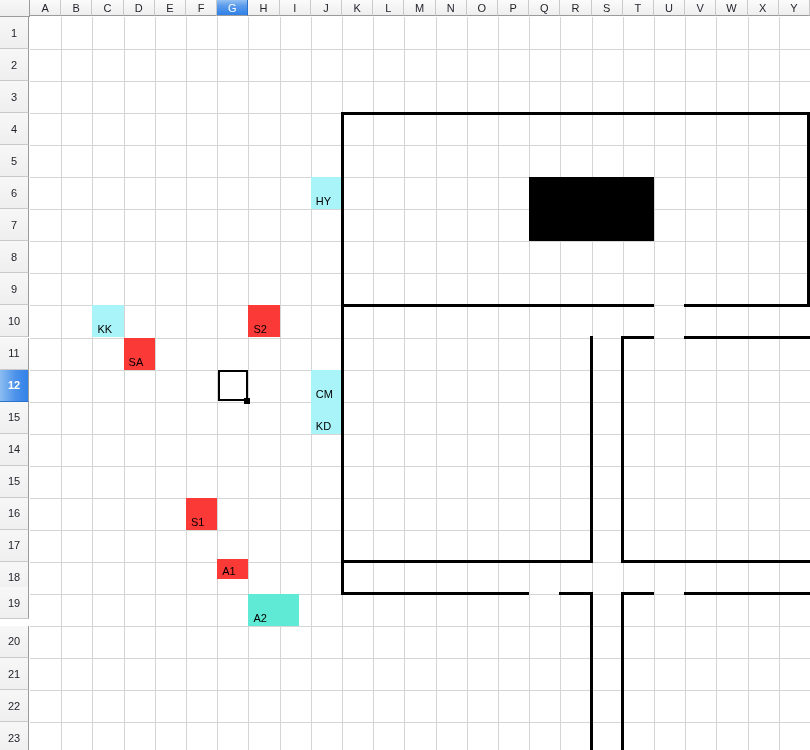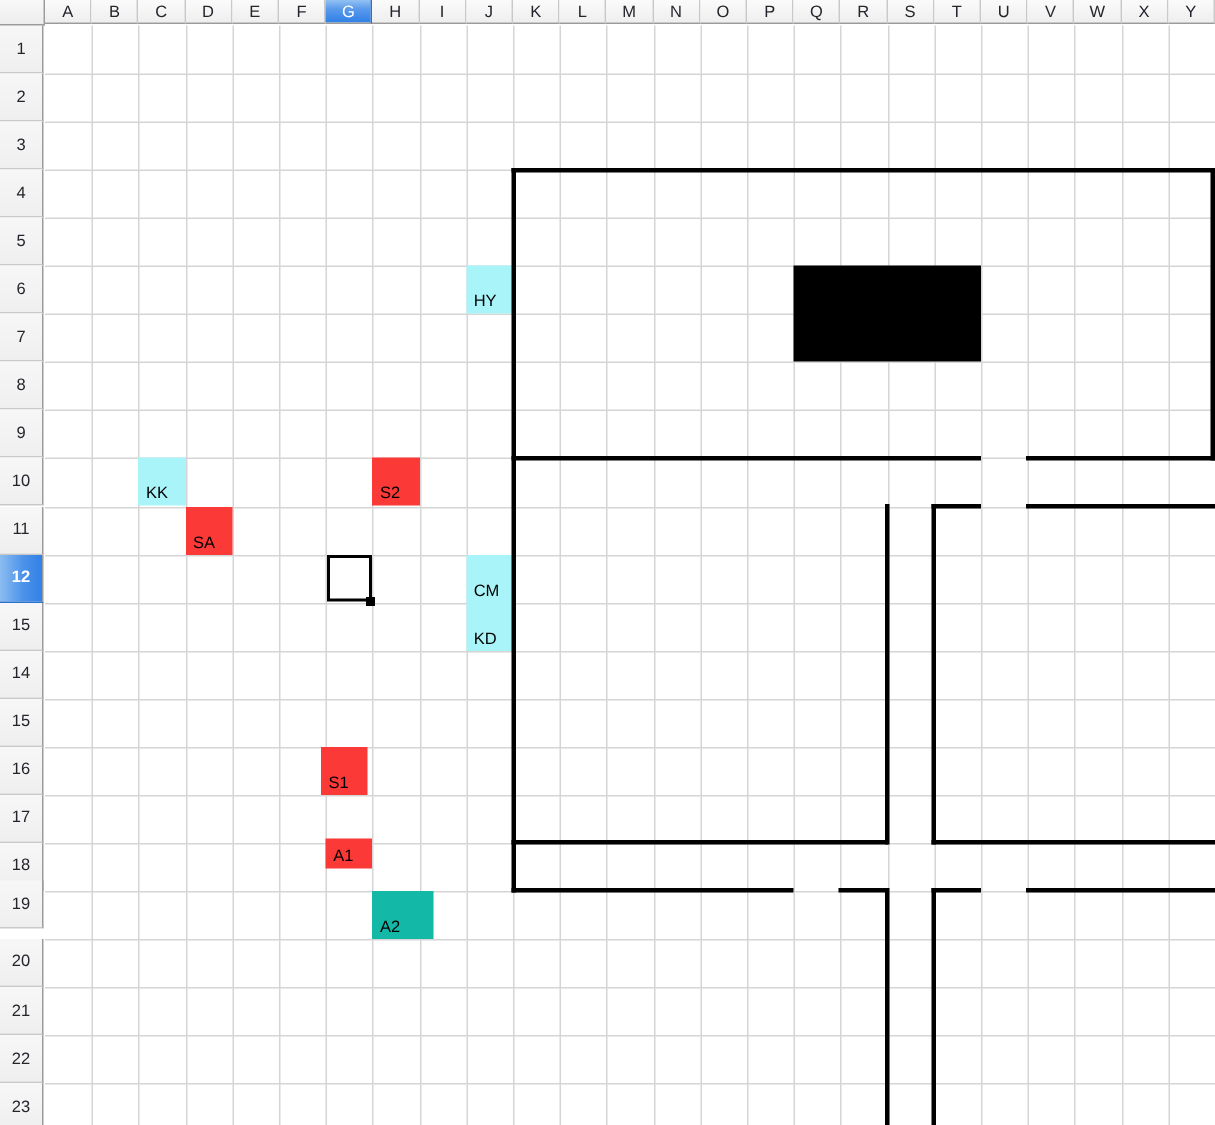--- a/index.html
+++ b/index.html
@@ -160,23 +160,23 @@
       <div class="gl-h" style="top: 625.95px; left: 30px; width: 780px;"></div>
       <div class="gl-h" style="top: 658px; left: 30px; width: 780px;"></div>
       <div class="gl-h" style="top: 690.05px; left: 30px; width: 780px;"></div>
       <div class="gl-h" style="top: 722.1px; left: 30px; width: 780px;"></div>
       <div class="cell" style="left: 310.8px; top: 177.25px; width: 31.2px; height: 32.05px; background: rgb(169, 244, 248);">HY</div>
       <div class="cell" style="left: 92.4px; top: 305.45px; width: 31.2px; height: 32.05px; background: rgb(169, 244, 248);">KK</div>
       <div class="cell" style="left: 248.4px; top: 305.45px; width: 31.2px; height: 32.05px; background: rgb(251, 57, 55);">S2</div>
       <div class="cell" style="left: 123.6px; top: 337.5px; width: 31.2px; height: 32.05px; background: rgb(251, 57, 55);">SA</div>
       <div class="cell" style="left: 310.8px; top: 369.55px; width: 31.2px; height: 32.05px; background: rgb(169, 244, 248);">CM</div>
       <div class="cell" style="left: 310.8px; top: 401.6px; width: 31.2px; height: 32.05px; background: rgb(169, 244, 248);">KD</div>
-      <div class="cell" style="left: 186px; top: 497.75px; width: 31.2px; height: 32.05px; background: rgb(251, 57, 55); margin-left: 28px;">S1</div>
+      <div class="cell" style="left: 186px; top: 497.75px; width: 31.2px; height: 32.05px; background: rgb(251, 57, 55);">S1</div>
       <div class="cell" style="left: 217.2px; top: 559px; width: 31.2px; height: 20px; background: rgb(251, 57, 55);">A1</div>
-      <div class="cell" style="left: 248.4px; top: 593.9px; width: 41px; height: 32.05px; background: #14b8a6;">A2</div>
+      <div class="cell" style="left: 248.4px; top: 593.9px; width: 51px; height: 32.05px; background: #5eead4;">A2</div>
       <div id="blackRegion" style="left: 529.2px; top: 177.25px; width: 124.8px; height: 64.1px; background: rgb(0, 0, 0);"></div>
       <div class="bline" style="left: 340.5px; top: 111.65px; width: 469.5px; height: 3px;"></div>
       <div class="bline" style="left: 340.5px; top: 303.95px; width: 313.5px; height: 3px;"></div>
       <div class="bline" style="left: 683.7px; top: 303.95px; width: 126.3px; height: 3px;"></div>
       <div class="bline" style="left: 621.3px; top: 336px; width: 32.7px; height: 3px;"></div>
       <div class="bline" style="left: 683.7px; top: 336px; width: 126.3px; height: 3px;"></div>
       <div class="bline" style="left: 340.5px; top: 560.35px; width: 251.1px; height: 3px;"></div>
       <div class="bline" style="left: 621.3px; top: 560.35px; width: 188.7px; height: 3px;"></div>
       <div class="bline" style="left: 340.5px; top: 592.4px; width: 188.7px; height: 3px;"></div>
       <div class="bline" style="left: 558.9px; top: 592.4px; width: 32.7px; height: 3px;"></div>

